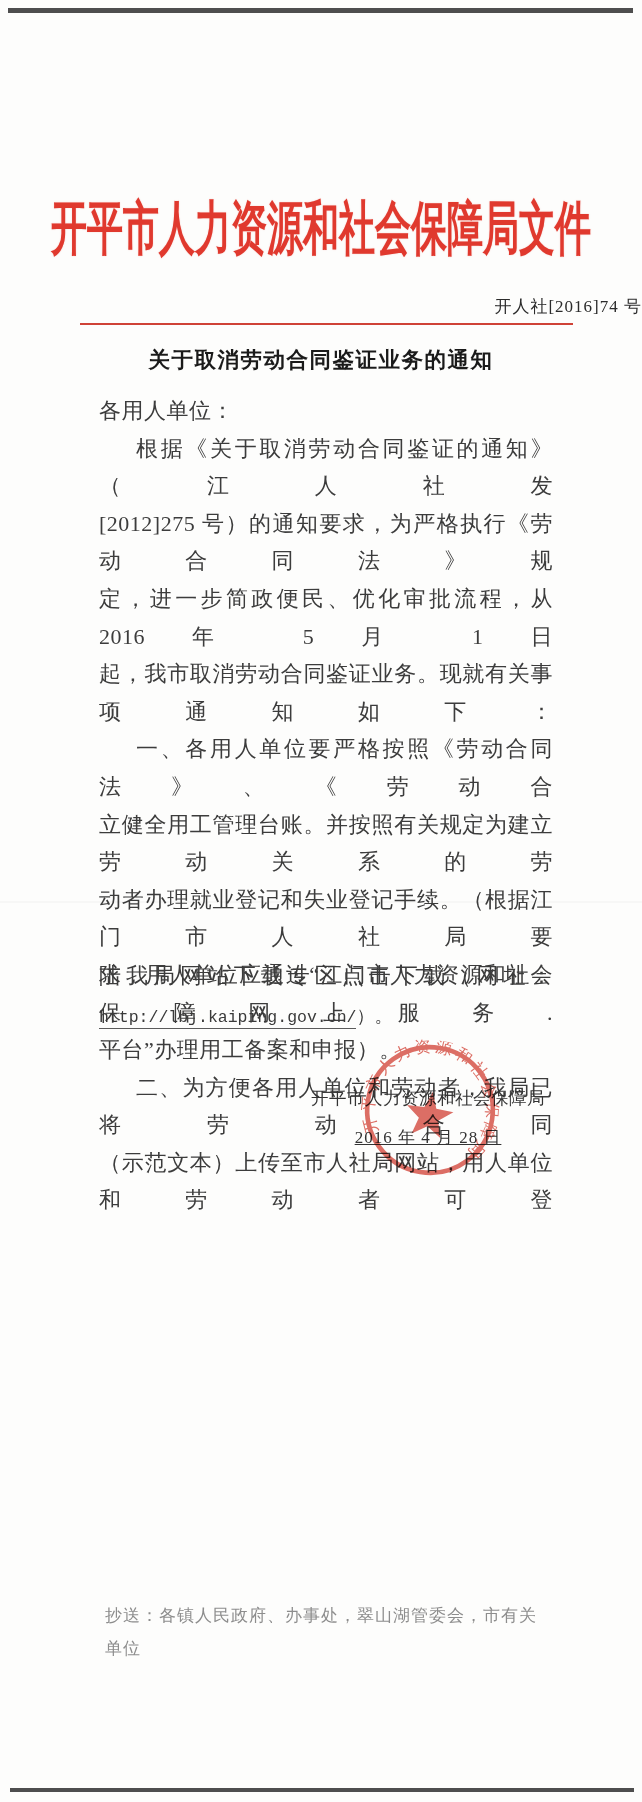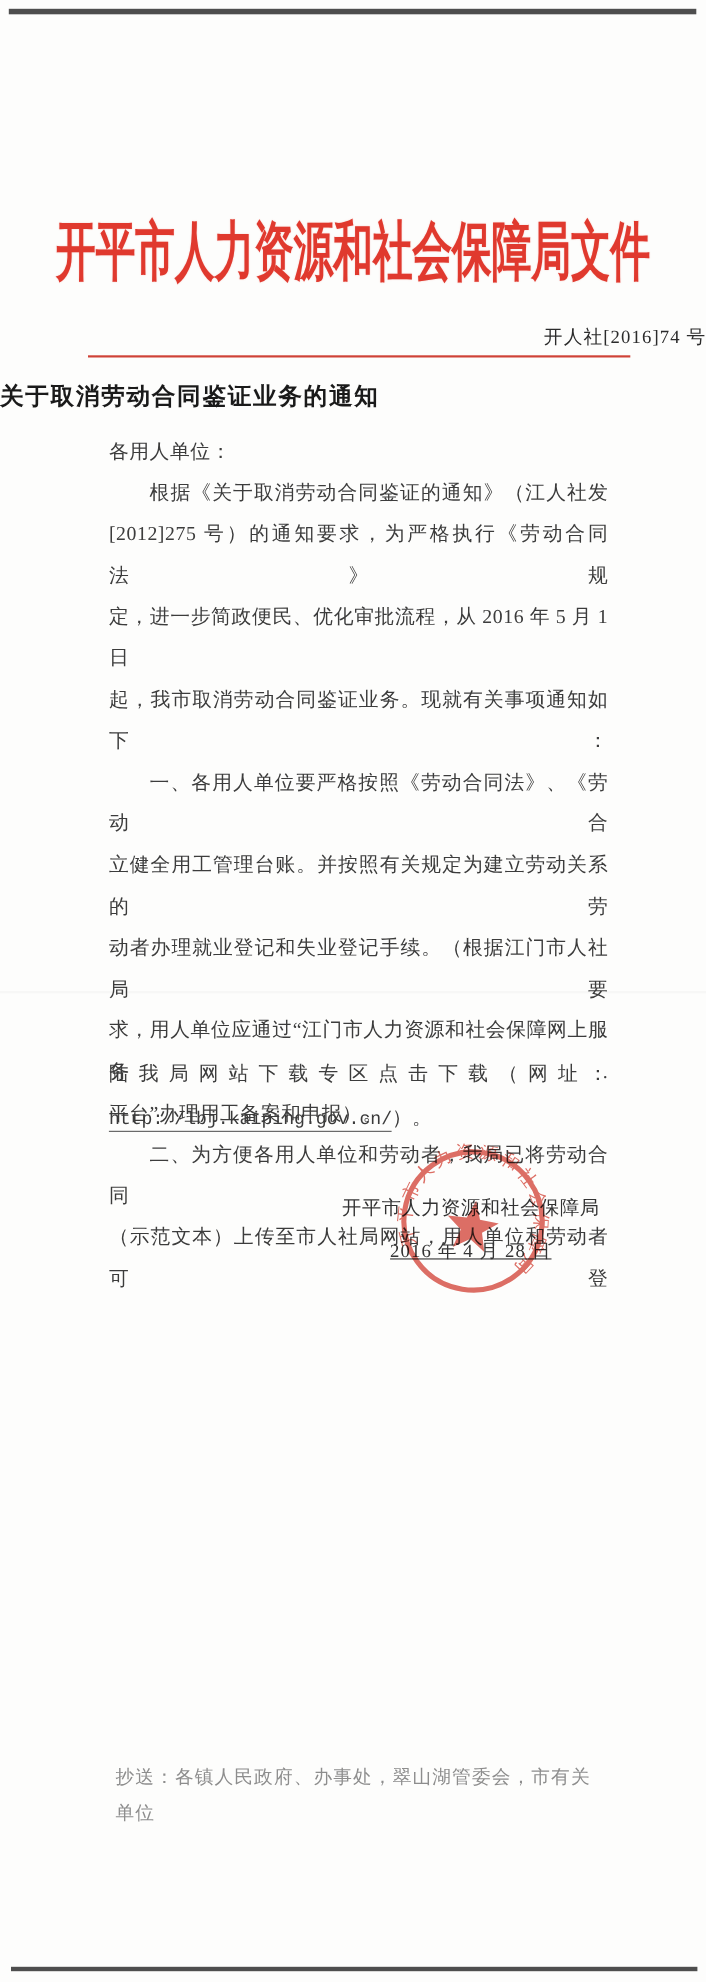--- a/index.html
+++ b/index.html
@@ -24,28 +24,28 @@
     color:var(--red);font-size:36px;font-weight:bold;white-space:nowrap;
     transform:scaleY(1.62);transform-origin:50% 0;letter-spacing:0px;
     text-shadow:0 0 1px rgba(224,57,46,.35);
   }
   .doc-number{
     position:absolute;left:0;right:0;top:295px;text-align:right;
     font-size:17px;color:#2b2b2b;letter-spacing:1px;
   }
   .red-rule{position:absolute;left:80px;top:323px;width:493px;height:2px;background:var(--rule-red);}
   .subject{
-    position:absolute;left:0;right:0;top:345px;
+    position:absolute;left:0;right:0;top:345px;text-align:center;
     font-size:21.5px;font-weight:bold;color:#1a1a1a;letter-spacing:1.5px;
   }
 
   .body-a{position:absolute;left:99px;top:392px;width:454px;}
   .body-b{position:absolute;left:99px;top:956px;width:454px;}
   .body-a .line,.body-b .line{
-    font-size:18px;color:var(--ink);line-height:37.6px;
+    font-size:22px;color:var(--ink);line-height:37.6px;
     text-align:justify;text-justify:inter-character;letter-spacing:.5px;font-family:Liberation Serif, serif;
   }
   .body-b .line{line-height:40px;}
   .line.fill{text-align-last:justify;}
   .line.plain{text-align-last:left;}
   .line.indent{text-indent:37px;}
 
   .url-line{font-size:18px;color:var(--ink);line-height:40px;}
   .url-text{
     font-family:"Liberation Mono","DejaVu Sans Mono",monospace;

